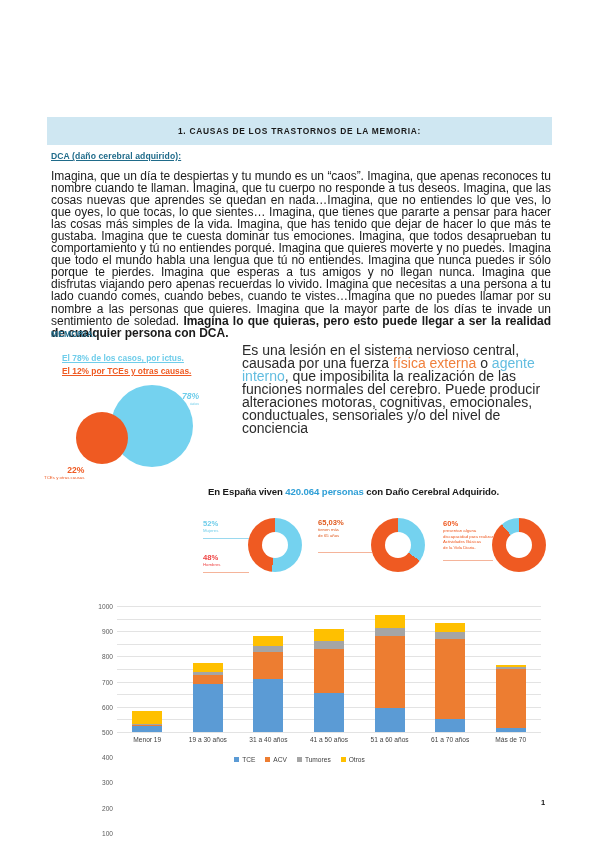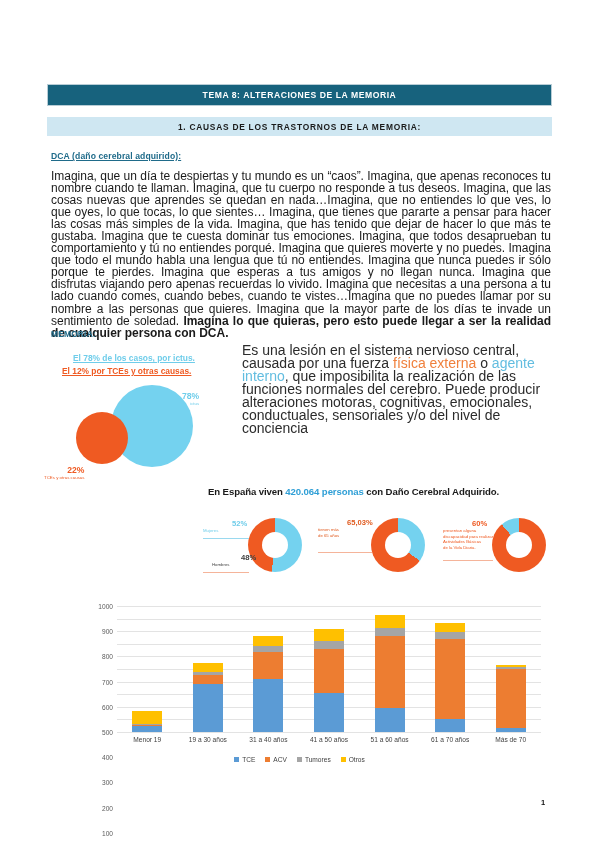--- a/index.html
+++ b/index.html
@@ -12,21 +12,21 @@
   .title-bar{
     position:absolute;left:47px;top:84px;width:505px;height:22px;
     background:#17627d;border:1px solid #b8cdd6;
     display:flex;align-items:center;justify-content:center;
     box-sizing:border-box;
   }
   .title-bar span{
     color:#ffffff;font-size:8.6px;font-weight:bold;letter-spacing:.55px;
   }
   .section-bar{
-    position:absolute;left:47px;top:117px;width:505px;height:19px;
+    position:absolute;left:47px;top:117px;width:505px;height:28px;
     background:#cfe7f2;display:flex;align-items:center;justify-content:center;
   }
   .section-bar span{
     color:#1a1a1a;font-size:8.4px;font-weight:bold;letter-spacing:.75px;
   }
   
   .dca-head{
     position:absolute;left:51px;top:151px;font-size:8.6px;font-weight:bold;
     color:#1f6b8a;text-decoration:underline;letter-spacing:.1px;
   }
@@ -39,32 +39,32 @@
   .causas-head{
     position:absolute;left:51px;top:329px;font-size:8.4px;font-weight:bold;
     color:#1f6b8a;letter-spacing:.2px;
   }
   
   .pie-legend{position:absolute;left:62px;top:352px;width:178px;}
   .pie-legend div{
     font-size:8.4px;font-weight:bold;line-height:12.5px;
     text-decoration:underline;white-space:nowrap;
   }
-  .lg-blue{color:#6fcdea;margin-left:11px;}
+  .lg-blue{color:#6fcdea;}
   .lg-orange{color:#ef5a22;}
   
   .circle-blue{
     position:absolute;left:111px;top:385px;width:82px;height:82px;
     border-radius:50%;background:#74d2ef;
   }
   .circle-orange{
     position:absolute;left:76px;top:412px;width:52px;height:52px;
     border-radius:50%;background:#ef5a22;
   }
-  .lbl-78{position:absolute;left:182px;top:392px;text-align:right;}
+  .lbl-78{position:absolute;left:182px;top:392px;text-align:right;font-style:italic;}
   .lbl-78 .big{font-size:8.6px;font-weight:bold;color:#6fcdea;display:block;line-height:9px;}
   .lbl-78 .sm{font-size:4.4px;color:#6fcdea;display:block;line-height:6px;}
   .lbl-22{position:absolute;left:44px;top:466px;text-align:right;}
   .lbl-22 .big{font-size:8.6px;font-weight:bold;color:#ef5a22;display:block;line-height:9px;}
   .lbl-22 .sm{font-size:4.4px;color:#ef5a22;display:block;line-height:6px;}
   
   .right-para{
     position:absolute;left:242px;top:344px;width:310px;
     font-size:14px;line-height:13px;color:#2b2b2b;
   }
@@ -80,24 +80,24 @@
   .donut{position:absolute;width:54px;height:54px;border-radius:50%;}
   .donut::after{
     content:"";position:absolute;left:50%;top:50%;
     width:26px;height:26px;margin:-13px 0 0 -13px;
     border-radius:50%;background:#ffffff;
   }
   .d1{left:248px;top:518px;background:conic-gradient(#74d2ef 0deg 187deg,#ef5a22 187deg 360deg);}
   .d2{left:371px;top:518px;background:conic-gradient(#74d2ef 0deg 126deg,#ef5a22 126deg 360deg);}
   .d3{left:492px;top:518px;background:conic-gradient(#ef5a22 0deg 320deg,#74d2ef 320deg 360deg);}
   .dleg{position:absolute;}
-  .dleg .big{font-size:7.6px;font-weight:bold;display:block;line-height:9px;margin-left:29px;}
+  .dleg .big{font-size:7.6px;font-weight:bold;display:block;line-height:9px;}
   .dleg .sm{font-size:4.3px;display:block;line-height:5.6px;}
   .dl1a{left:203px;top:519px;color:#6fcdea;}
-  .dl1b{left:212px;top:553px;color:#404040;}
+  .dl1b{left:203px;top:553px;color:#ef4444;}
   .dl2{left:318px;top:518px;color:#e05a1e;}
   .dl3{left:443px;top:519px;color:#ef5a22;}
   .rule{position:absolute;height:1px;}
   .r1{left:203px;top:538px;width:46px;background:#9ad9ef;}
   .r2{left:203px;top:572px;width:46px;background:#f5b49a;}
   .r3{left:318px;top:552px;width:54px;background:#f5b49a;}
   .r4{left:443px;top:560px;width:50px;background:#f5b49a;}
   
   .chart{position:absolute;left:47px;top:598px;width:505px;height:182px;}
   .plot{position:absolute;left:70px;top:8px;width:424px;height:126px;}
@@ -126,23 +126,20 @@
   .pagenum{
     position:absolute;left:541px;top:798px;font-size:7.5px;
     font-weight:bold;color:#111;
   }
 </style>
 </head>
 <body>
 
 <div class="page">
 
-  <div class="title-bar">
-    <span>TEMA 8: ALTERACIONES DE LA MEMORIA</span>
-  </div>
 
   <div class="section-bar">
     <span>1. CAUSAS DE LOS TRASTORNOS DE LA MEMORIA:</span>
   </div>
 
   <div class="dca-head">DCA (daño cerebral adquirido):</div>
 
   <div class="para"><span>Imagina, que un día te despiertas y tu mundo es un “caos”. Imagina, que apenas reconoces tu nombre cuando te llaman. Imagina, que tu cuerpo no responde a tus deseos. Imagina, que las cosas nuevas que aprendes se quedan en nada…Imagina, que no entiendes lo que ves, lo que oyes, lo que tocas, lo que sientes… Imagina, que tienes que pararte a pensar para hacer las cosas más simples de la vida. Imagina, que has tenido que dejar de hacer lo que más te gustaba. Imagina que te cuesta dominar tus emociones. Imagina, que todos desaprueban tu comportamiento y tú no entiendes porqué. Imagina que quieres moverte y no puedes. Imagina que todo el mundo habla una lengua que tú no entiendes. Imagina que nunca puedes ir sólo porque te pierdes. Imagina que esperas a tus amigos y no llegan nunca. Imagina que disfrutas viajando pero apenas recuerdas lo vivido. Imagina que necesitas a una persona a tu lado cuando comes, cuando bebes, cuando te vistes…Imagina que no puedes llamar por su nombre a las personas que quieres. Imagina que la mayor parte de los días te invade un sentimiento de soledad. </span><b>Imagina lo que quieras, pero esto puede llegar a ser la realidad de cualquier persona con DCA.</b></div>
 
   <div class="causas-head">MEMORIA:</div>

